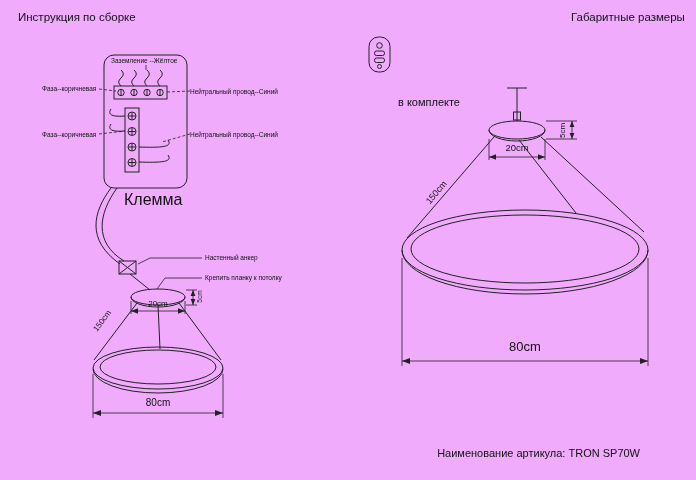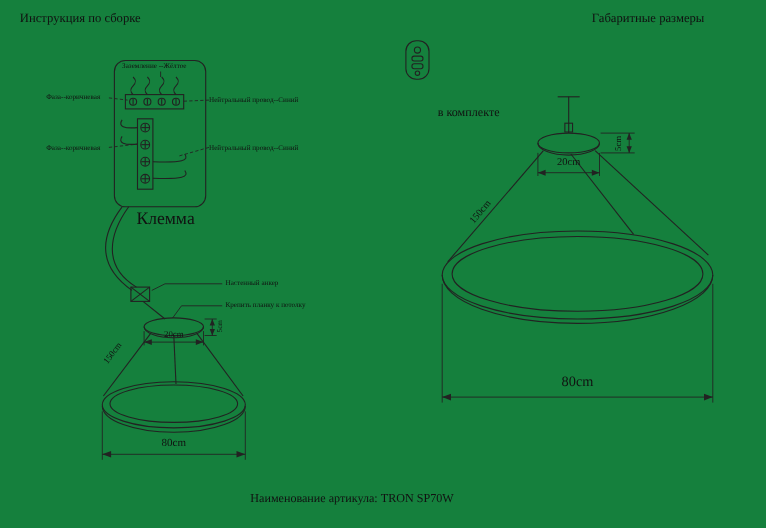--- a/index.html
+++ b/index.html
@@ -1,17 +1,17 @@
 <!DOCTYPE html>
 <html><head>
 <meta charset="utf-8">
 <style>
   html,body{margin:0;padding:0;background:#ffffff;}
-  .page{position:relative;width:696px;height:480px;background:#15803d;overflow:hidden;
-        font-family:Liberation Serif, serif;color:#111;}
+  .page{position:relative;width:696px;height:480px;background:#f0abfc;overflow:hidden;
+        font-family:Liberation Sans, sans-serif;color:#111;}
   .page svg{position:absolute;left:0;top:0;}
   .lbl{position:absolute;white-space:nowrap;line-height:1.1;color:#111;}
   .t-head{font-size:11.5px;}
   .t-xs{font-size:6.5px;}
   .t-s{font-size:8px;}
   .t-m{font-size:10px;}
   .t-klemma{font-size:16px;}
   .t-remote{font-size:11px;}
   .t-dim20r{font-size:9.5px;}
   .t-dim80r{font-size:13px;}
@@ -170,21 +170,21 @@
 
       <line x1="402" y1="258" x2="402" y2="366" stroke-width="0.8"></line>
       <line x1="648" y1="258" x2="648" y2="366" stroke-width="0.8"></line>
       <line x1="402" y1="361" x2="648" y2="361" stroke-width="0.8"></line>
       <polygon points="402,361 410,358 410,364" fill="#222" stroke="none"></polygon>
       <polygon points="648,361 640,358 640,364" fill="#222" stroke="none"></polygon>
     </g>
   </svg>
 
   <div class="lbl t-head" style="left:18px;top:11px;">Инструкция по сборке</div>
-  <div class="lbl t-head" style="left:538px;top:11px;">Габаритные размеры</div>
+  <div class="lbl t-head" style="left:571px;top:11px;">Габаритные размеры</div>
 
   <div class="lbl t-remote" style="left:398px;top:48px;margin-top:48px;">в комплекте</div>
 
   <div class="lbl t-xs" style="left:111px;top:57px;">Заземление --Жёлтое</div>
   <div class="lbl t-xs" style="left:42px;top:85px;">Фаза--коричневая</div>
   <div class="lbl t-xs" style="left:42px;top:131px;">Фаза--коричневая</div>
   <div class="lbl t-xs" style="left:190px;top:88px;">Нейтральный провод--Синий</div>
   <div class="lbl t-xs" style="left:190px;top:131px;">Нейтральный провод--Синий</div>
   <div class="lbl t-klemma" style="left:124px;top:191px;">Клемма</div>
 
@@ -194,14 +194,14 @@
   <div class="lbl t-s ctr" style="left:140px;top:300px;width:36px;">20cm</div>
   <div class="lbl t-xs ctr rot90" style="left:193px;top:293px;width:14px;">5cm</div>
   <div class="lbl t-s ctr rotL150" style="left:88px;top:317px;width:30px;">150cm</div>
   <div class="lbl t-m ctr" style="left:138px;top:397px;width:40px;">80cm</div>
 
   <div class="lbl t-dim20r ctr" style="left:495px;top:143px;width:44px;">20cm</div>
   <div class="lbl t-s ctr rot90" style="left:554px;top:126px;width:18px;">5cm</div>
   <div class="lbl t-s ctr rotR150" style="left:420px;top:188px;width:34px;font-size:9px;">150cm</div>
   <div class="lbl t-dim80r ctr" style="left:487px;top:340px;width:76px;">80cm</div>
 
-  <div class="lbl t-footer ctr" style="left:0;top:447px;width:640px;">Наименование артикула: TRON SP70W</div>
+  <div class="lbl t-footer ctr" style="left:0;top:447px;width:640px;text-align:right;">Наименование артикула: TRON SP70W</div>
 </div>
 
 </body></html>

